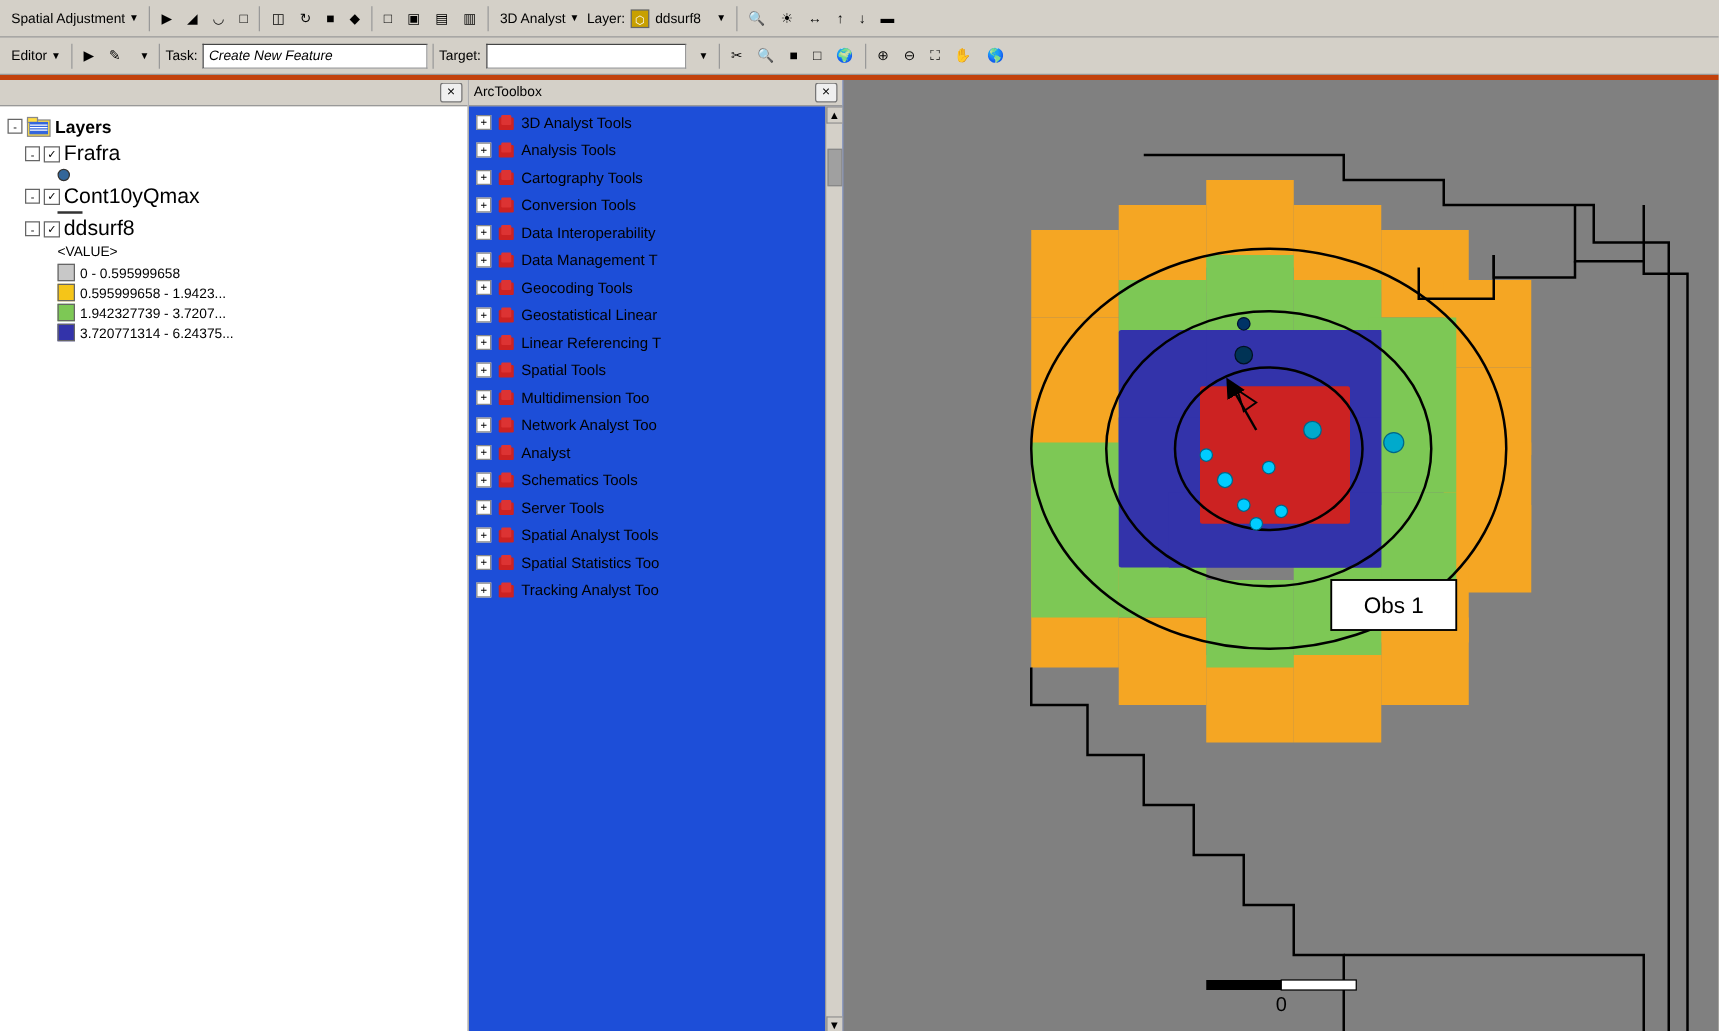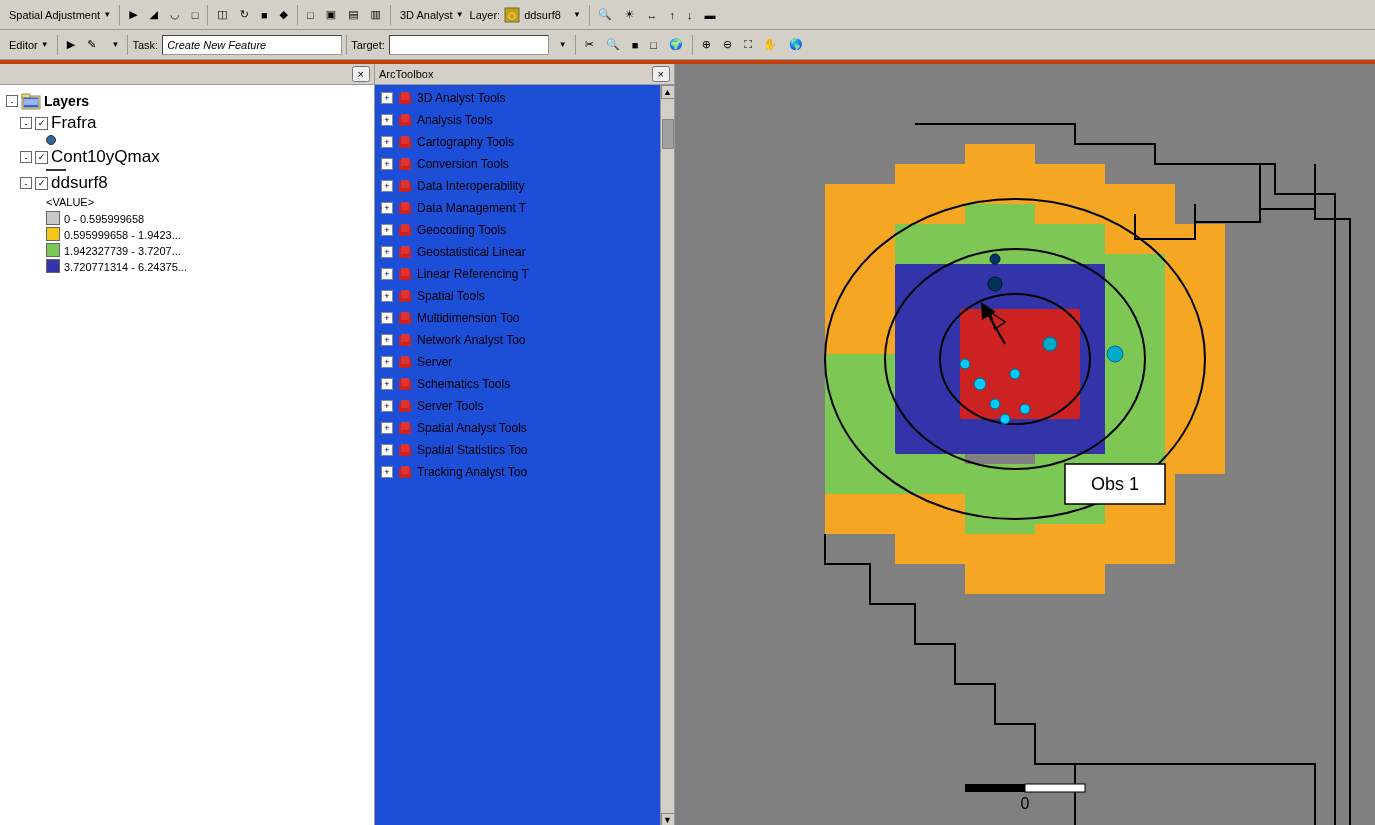--- a/index.html
+++ b/index.html
@@ -338,21 +338,21 @@
           <span>Network Analyst Too</span>
         </div>
         <div class="toolbox-item">
           <span class="tb-expand">+</span>
           <span class="tb-icon">
             <svg width="14" height="14" viewBox="0 0 14 14">
                 <rect x="1" y="3" width="12" height="10" fill="#cc2222" rx="1"></rect>
                 <rect x="3" y="1" width="8" height="8" fill="#dd3333" rx="1"></rect>
               </svg>
           </span>
-          <span>Server</span>
+          <span>Analyst</span>
         </div>
         <div class="toolbox-item">
           <span class="tb-expand">+</span>
           <span class="tb-icon">
             <svg width="14" height="14" viewBox="0 0 14 14">
                 <rect x="1" y="3" width="12" height="10" fill="#cc2222" rx="1"></rect>
                 <rect x="3" y="1" width="8" height="8" fill="#dd3333" rx="1"></rect>
               </svg>
           </span>
           <span>Schematics Tools</span>

